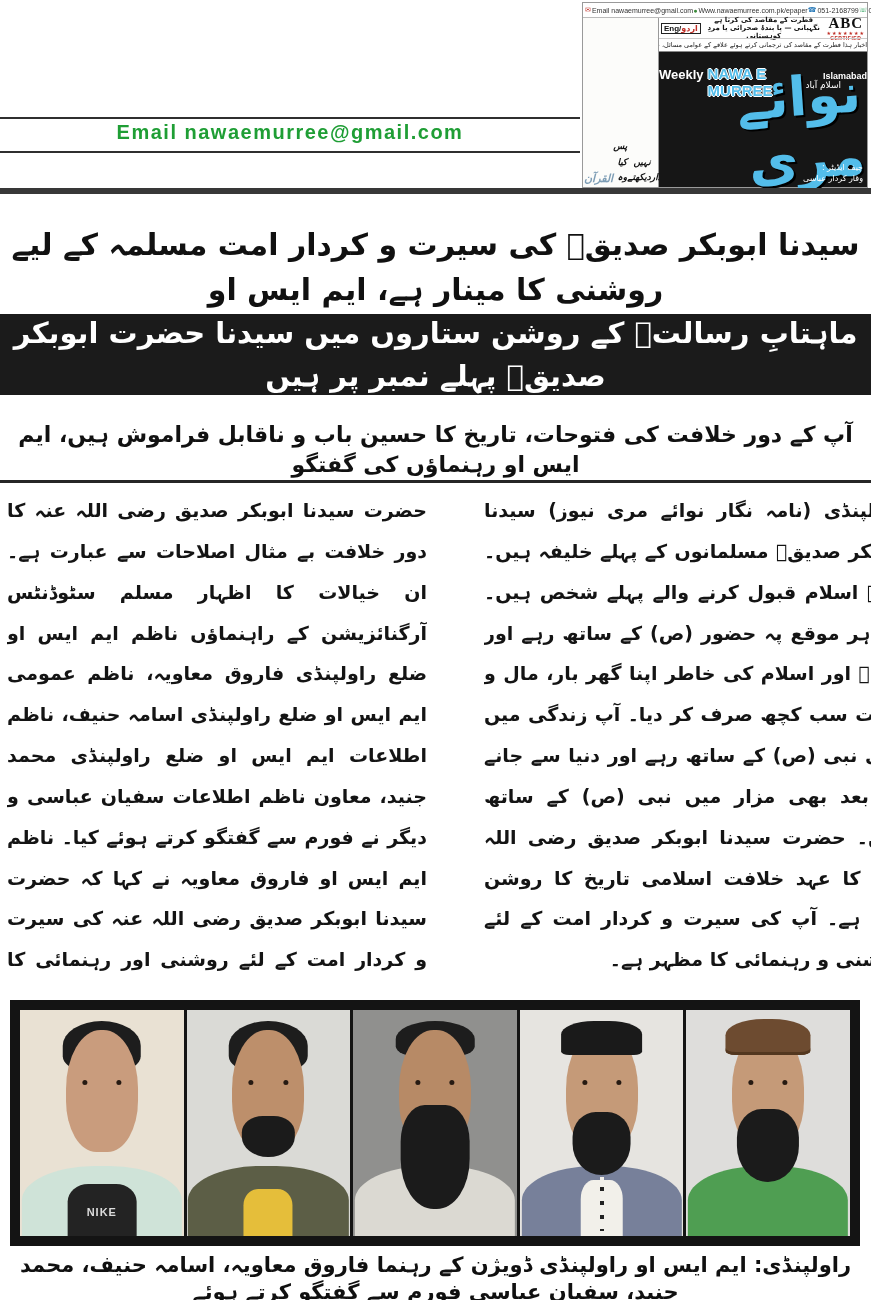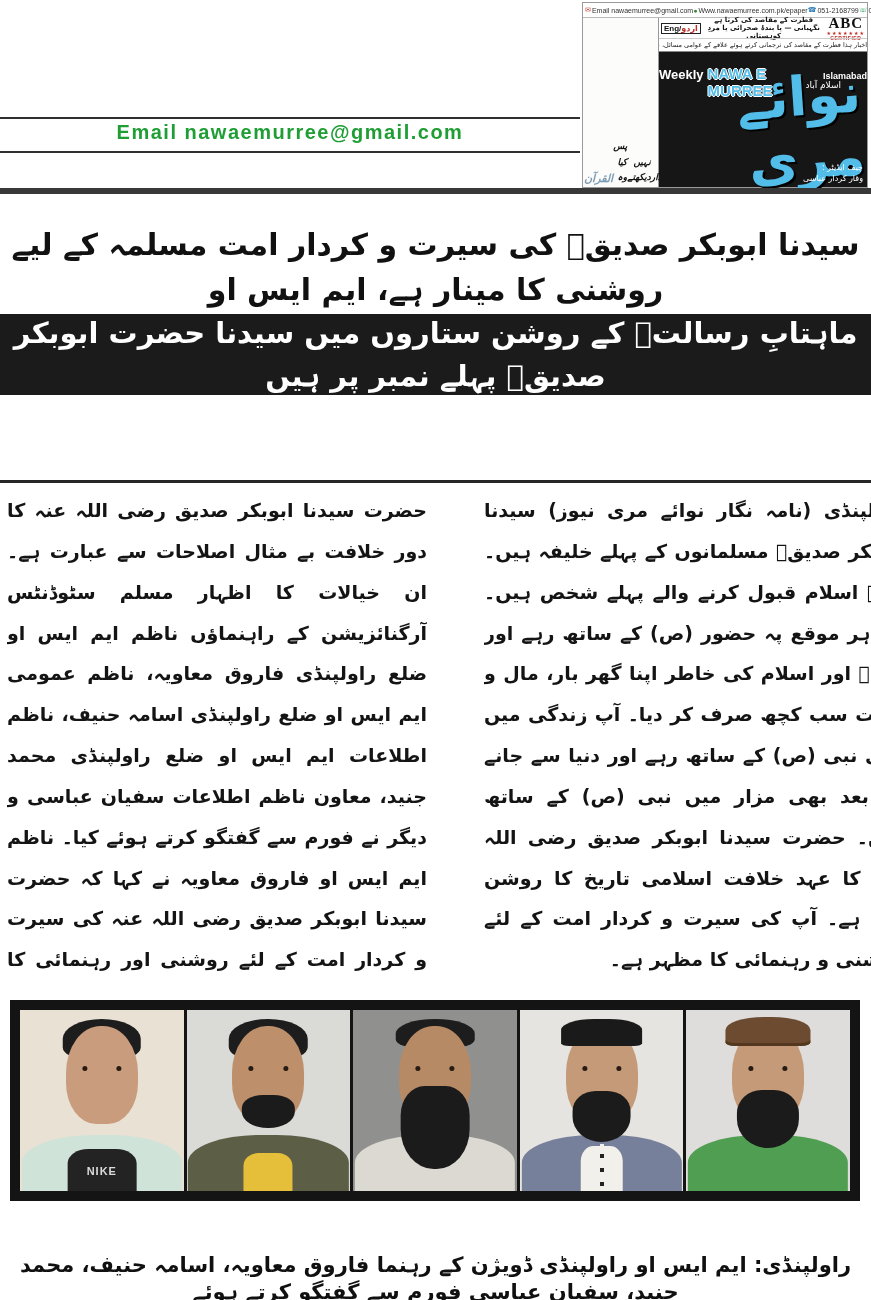--- a/index.html
+++ b/index.html
@@ -62,21 +62,21 @@
       justify-content:center;text-align:center;font-weight:bold;font-size:22px;line-height:1.35;}
   #rule-h3{left:0;top:480px;width:871px;height:3px;background:#262626;}
 
   
   .col{position:absolute;top:490px;height:502px;overflow:hidden;font-size:19px;font-weight:bold;
        line-height:2.15;text-align:justify;color:#141414;}
   #col-right{left:444px;width:420px;margin-left:40px;}
   #col-left{left:7px;width:420px;}
 
   
-  #photo-strip{position:absolute;left:10px;top:1000px;width:850px;height:201px;box-sizing:border-box;
+  #photo-strip{position:absolute;left:10px;top:1000px;width:850px;height:246px;box-sizing:border-box;
                border:10px solid var(--frame-black);background:var(--frame-black);display:flex;gap:3px;}
   .photo{flex:1;position:relative;overflow:hidden;}
   .ph-head{position:absolute;left:50%;transform:translateX(-50%);top:9%;width:44%;height:54%;
            border-radius:48% 48% 42% 42%;}
   .ph-hair{position:absolute;left:50%;transform:translateX(-50%);top:5%;width:48%;height:22%;
            border-radius:50% 50% 30% 30%;background:#1d1d1d;}
   .ph-cap{position:absolute;left:50%;transform:translateX(-50%);}
   .ph-eyes{position:absolute;left:50%;transform:translateX(-50%);top:31%;width:24%;height:6px;
            display:flex;justify-content:space-between;}
   .ph-eyes i{width:5px;height:5px;border-radius:50%;background:#261a12;}
@@ -184,20 +184,21 @@
 
   <div class="rule" id="rule-top"></div>
   <div id="email-banner">Email nawaemurree@gmail.com</div>
   <div class="rule" id="rule-mid"></div>
   <div class="rule" id="thick-bar"></div>
 
   <div class="h1 urdu">سیدنا ابوبکر صدیقؓ کی سیرت و کردار امت مسلمہ کے لیے روشنی کا مینار ہے، ایم ایس او</div>
   <div class="h2band">
     <div class="h2 urdu">ماہتابِ رسالتؐ کے روشن ستاروں میں سیدنا حضرت ابوبکر صدیقؓ پہلے نمبر پر ہیں</div>
   </div>
+  <div class="h3 urdu">آپ کے دور خلافت کی فتوحات، تاریخ کا حسین باب و ناقابل فراموش ہیں، ایم ایس او رہنماؤں کی گفتگو</div>
   <div class="rule" id="rule-h3"></div>
 
   <div class="col urdu" id="col-right">راولپنڈی (نامہ نگار نوائے مری نیوز) سیدنا ابوبکر صدیقؓ مسلمانوں کے پہلے خلیفہ ہیں۔ آپؓ اسلام قبول کرنے والے پہلے شخص ہیں۔ آپ ہر موقع پہ حضور (ص) کے ساتھ رہے اور نبیؐ اور اسلام کی خاطر اپنا گھر بار، مال و دولت سب کچھ صرف کر دیا۔ آپ زندگی میں بھی نبی (ص) کے ساتھ رہے اور دنیا سے جانے کے بعد بھی مزار میں نبی (ص) کے ساتھ ہیں۔ حضرت سیدنا ابوبکر صدیق رضی اللہ عنہ کا عہد خلافت اسلامی تاریخ کا روشن باب ہے۔ آپ کی سیرت و کردار امت کے لئے روشنی و رہنمائی کا مظہر ہے۔</div>
   <div class="col urdu" id="col-left">حضرت سیدنا ابوبکر صدیق رضی اللہ عنہ کا دور خلافت بے مثال اصلاحات سے عبارت ہے۔ ان خیالات کا اظہار مسلم سٹوڈنٹس آرگنائزیشن کے راہنماؤں ناظم ایم ایس او ضلع راولپنڈی فاروق معاویہ، ناظم عمومی ایم ایس او ضلع راولپنڈی اسامہ حنیف، ناظم اطلاعات ایم ایس او ضلع راولپنڈی محمد جنید، معاون ناظم اطلاعات سفیان عباسی و دیگر نے فورم سے گفتگو کرتے ہوئے کیا۔ ناظم ایم ایس او فاروق معاویہ نے کہا کہ حضرت سیدنا ابوبکر صدیق رضی اللہ عنہ کی سیرت و کردار امت کے لئے روشنی اور رہنمائی کا مینار ہے۔</div>
 
   <div id="photo-strip">
     <div class="photo p1">
       <div class="ph-hair"></div>
       <div class="ph-head"></div>
       <div class="ph-eyes">

